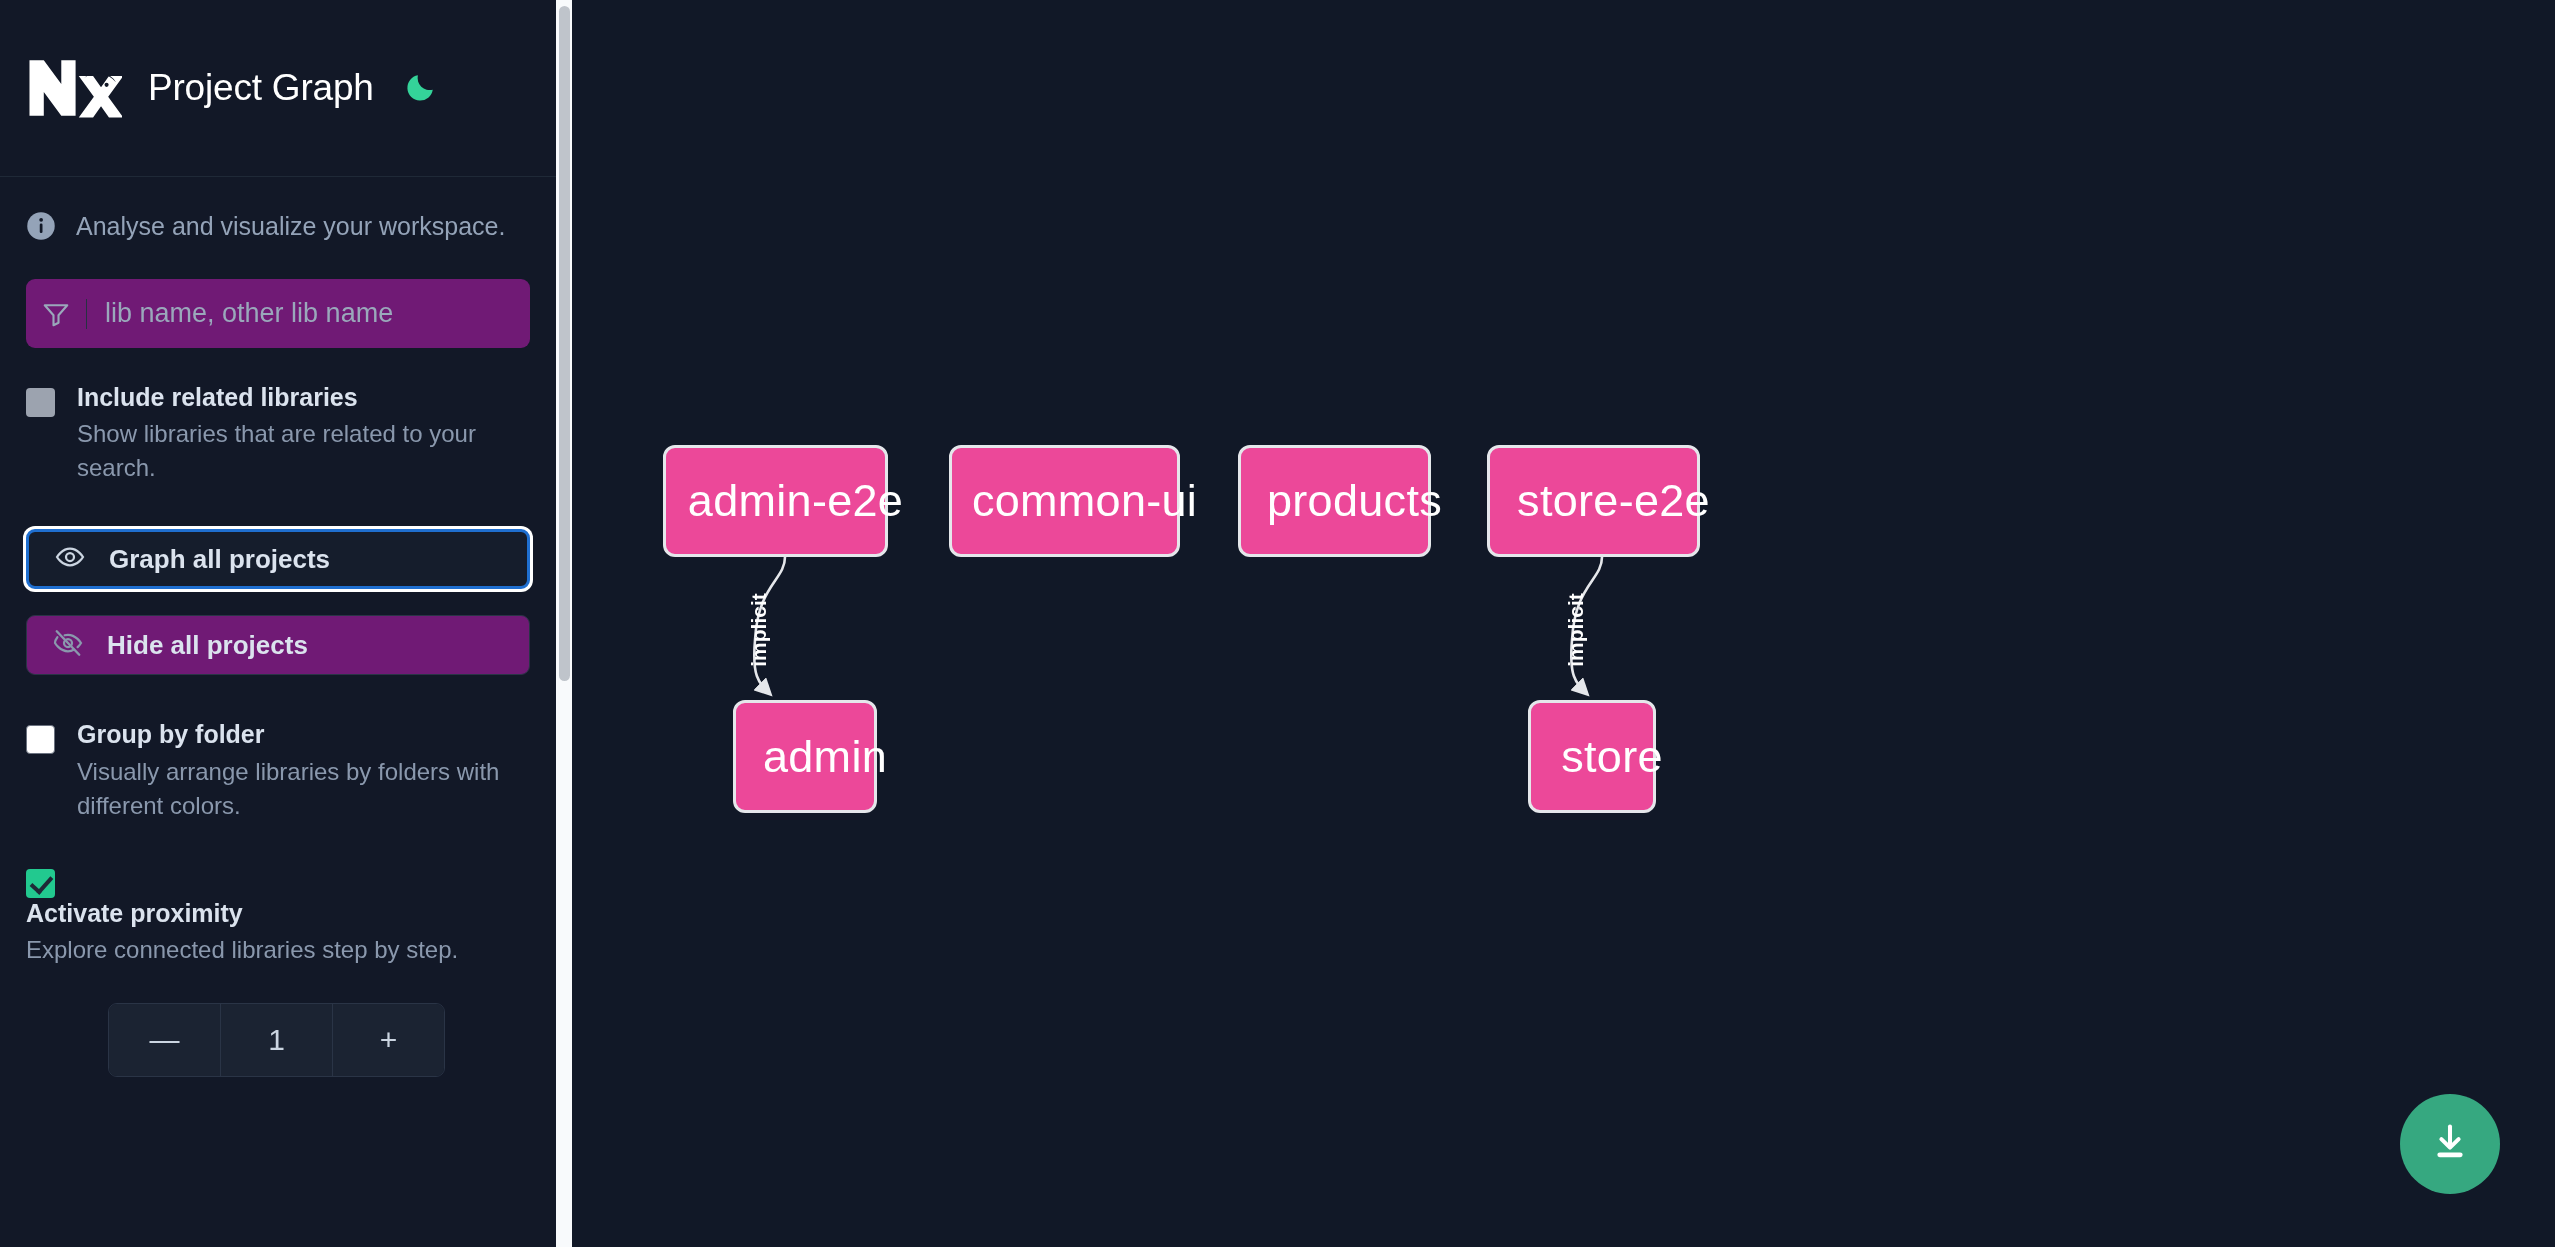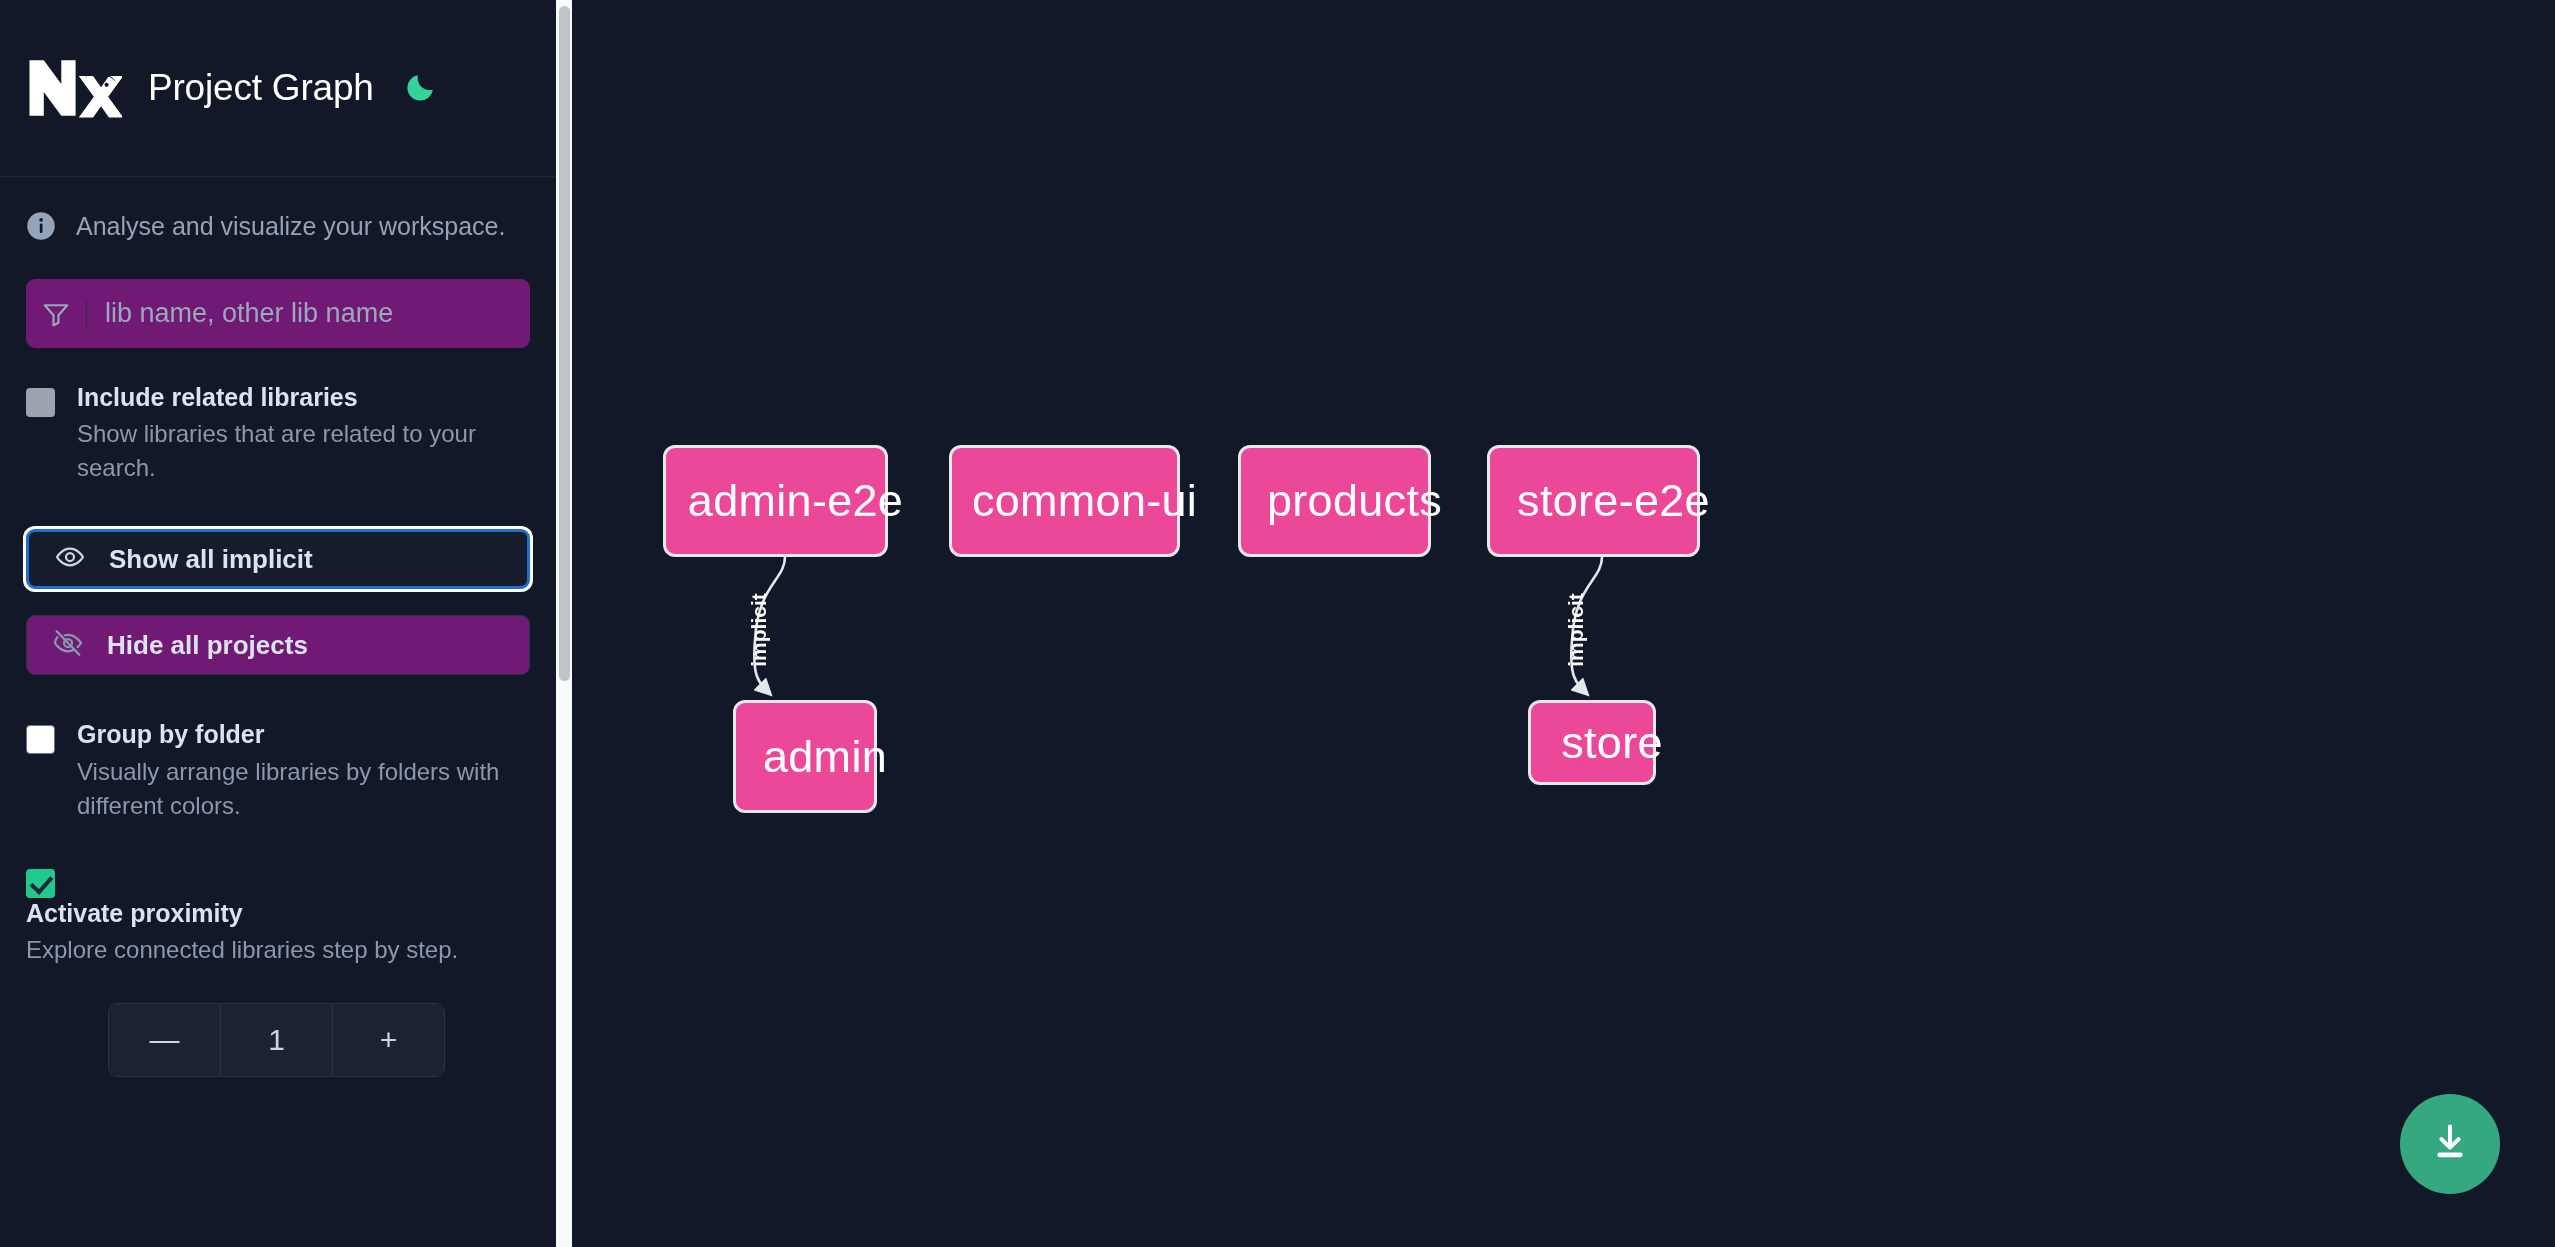--- a/index.html
+++ b/index.html
@@ -269,21 +269,21 @@
         </span>
       </div>
 
       <div class="btn focused">
         <span>
           <svg viewBox="0 0 24 24" width="30" height="30" aria-hidden="true">
             <path d="M1.6 12S5.5 5.4 12 5.4 22.4 12 22.4 12 18.5 18.6 12 18.6 1.6 12 1.6 12Z" fill="none" stroke="#cbd5e1" stroke-width="1.8"></path>
             <circle cx="12" cy="12" r="3.2" fill="none" stroke="#cbd5e1" stroke-width="1.8"></circle>
           </svg>
         </span>
-        <span class="btn-label">Show all implicit</span>
+        <span class="btn-label">Graph all projects</span>
       </div>
 
       <div class="btn plain">
         <span>
           <svg viewBox="0 0 24 24" width="30" height="30" aria-hidden="true">
             <path d="M3.5 7.4C2.3 8.9 1.6 10.6 1.6 12c0 0 3.9 6.6 10.4 6.6 1.9 0 3.5-.55 4.9-1.35M9.3 5.8c.85-.25 1.75-.4 2.7-.4 6.5 0 10.4 6.6 10.4 6.6s-1 1.7-2.7 3.3" fill="none" stroke="#8a98ad" stroke-width="1.8" stroke-linecap="round"></path>
             <circle cx="12" cy="12" r="3.2" fill="none" stroke="#8a98ad" stroke-width="1.8"></circle>
             <line x1="3" y1="2.6" x2="21" y2="21.4" stroke="#8a98ad" stroke-width="1.9" stroke-linecap="round"></line>
           </svg>
         </span>
@@ -333,21 +333,21 @@
     </svg>
 
     <span class="edge-label" style="left:150px; top:618px; transform:rotate(-90deg);">implicit</span>
     <span class="edge-label" style="left:967px; top:618px; transform:rotate(-90deg);">implicit</span>
 
     <div class="node" style="left:91px; top:445px; width:225px; height:112px;">admin-e2e</div>
     <div class="node" style="left:377px; top:445px; width:231px; height:112px;">common-ui</div>
     <div class="node" style="left:666px; top:445px; width:193px; height:112px;">products</div>
     <div class="node" style="left:915px; top:445px; width:213px; height:112px;">store-e2e</div>
     <div class="node" style="left:161px; top:700px; width:144px; height:113px;">admin</div>
-    <div class="node" style="left:956px; top:700px; width:128px; height:85px;">store</div>
+    <div class="node" style="left:956px; top:700px; width:128px; height:113px;">store</div>
 
     <div class="fab">
       <span>
         <svg viewBox="0 0 24 24" width="44" height="44" aria-hidden="true">
           <path d="M12 3.5 V14.2" stroke="#ffffff" stroke-width="2.2" stroke-linecap="round" fill="none"></path>
           <path d="M7.3 10.4 L12 15.1 L16.7 10.4" stroke="#ffffff" stroke-width="2.2" stroke-linecap="round" stroke-linejoin="round" fill="none"></path>
           <path d="M6.4 19 H17.6" stroke="#ffffff" stroke-width="2.6" stroke-linecap="round" fill="none"></path>
         </svg>
       </span>
     </div>

